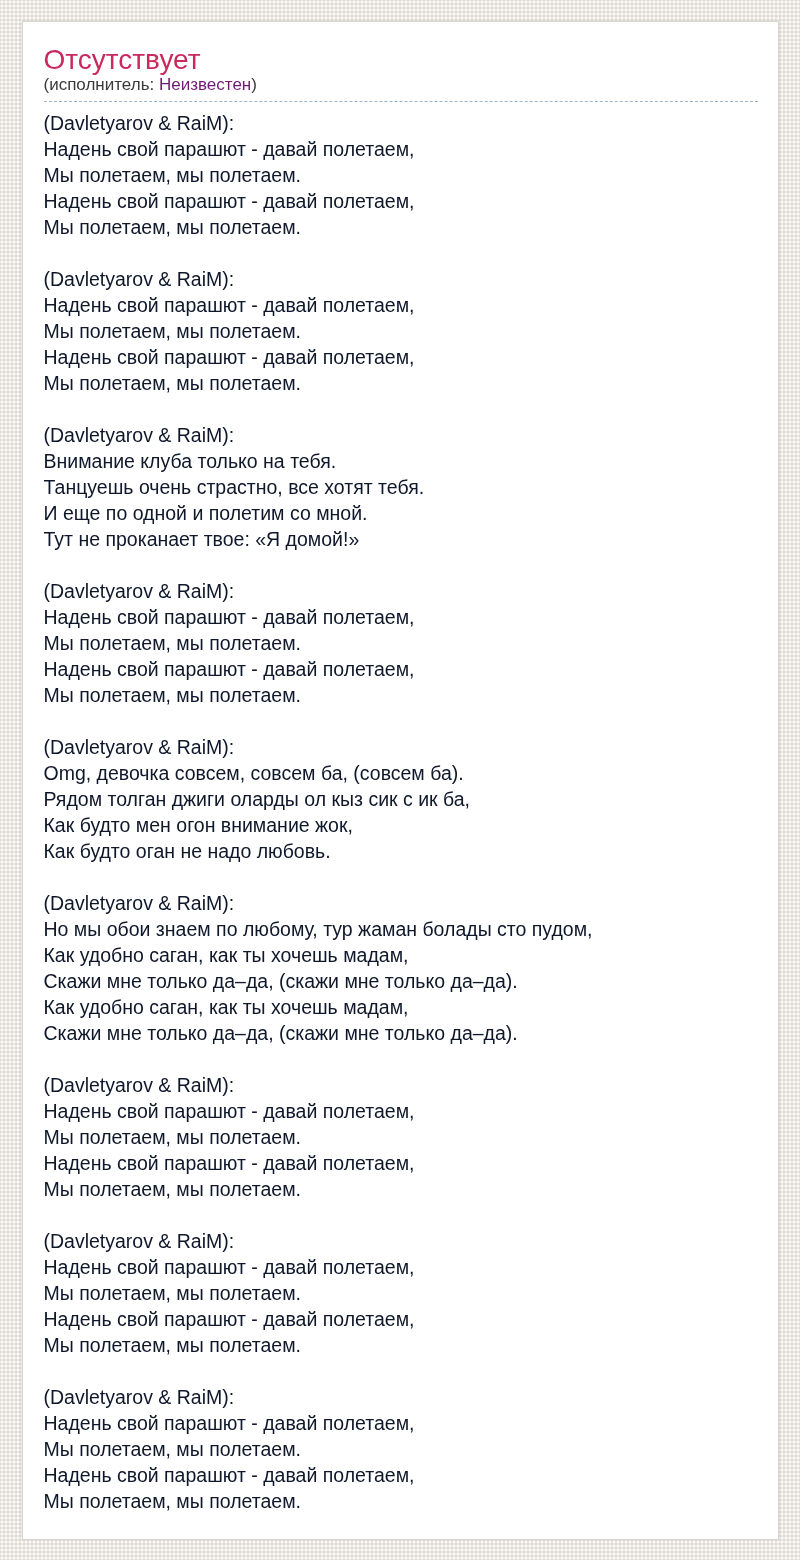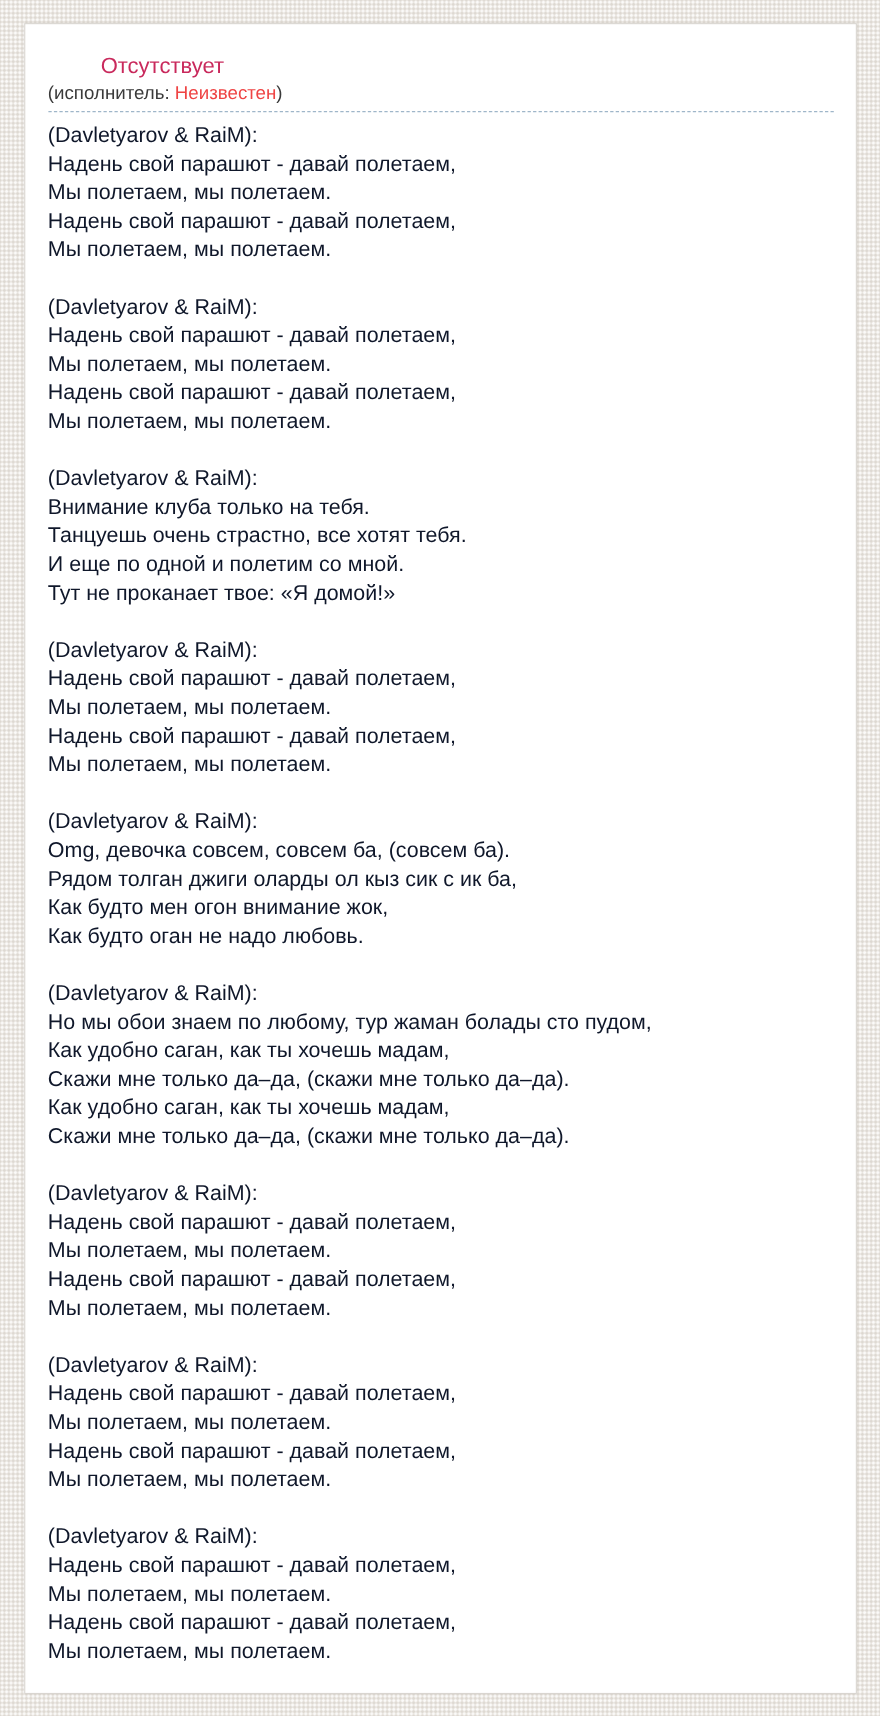--- a/index.html
+++ b/index.html
@@ -25,36 +25,35 @@
     height: 1519px;
     margin: 21px auto 20px auto;
     background: #ffffff;
     border: 1px solid #d9d5d0;
     box-shadow: 0 0 3px rgba(0,0,0,0.06);
     padding: 24px 20px 20px 21px;
     overflow: hidden;
   }
 
   .song-title {
-    font-size: 20px;
+    font-size: 28px;
     font-weight: 400;
     line-height: 28px;
     color: #c9295c;
     letter-spacing: 0;
-    margin-left: 48px;
   }
 
   .artist-line {
     font-size: 17px;
     line-height: 21px;
     color: #3a3a3a;
   }
 
   .artist-link {
-    color: #ef4444;
+    color: #701a75;
     text-decoration: none;
     cursor: pointer;
   }
 
   .separator {
     border-bottom: 1px dashed #9fb6c9;
     margin-top: 6px;
   }
 
   .lyrics {

